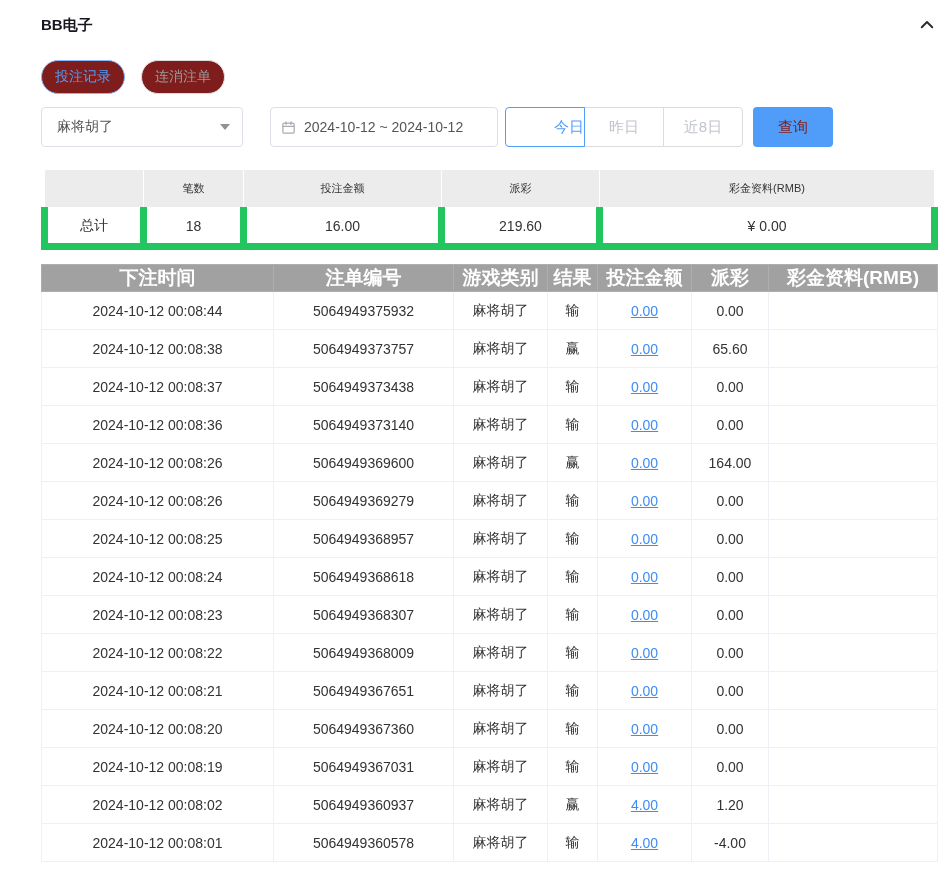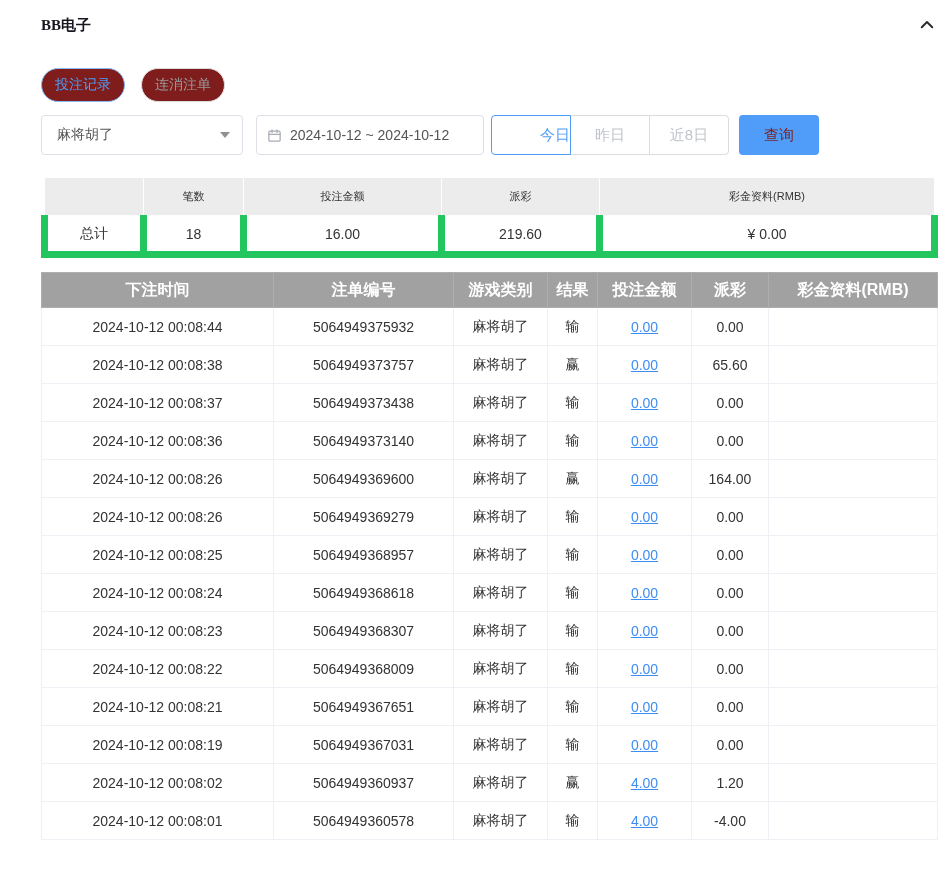--- a/index.html
+++ b/index.html
@@ -1,55 +1,55 @@
 <!DOCTYPE html>
 <html><head>
 <meta charset="utf-8">
 <style>
   * { box-sizing: border-box; margin: 0; padding: 0; }
   html, body { width: 952px; height: 893px; overflow: hidden; background: #fff; }
   body { font-family: "Liberation Sans", "DejaVu Sans", sans-serif; color: #333; }
   .panel { padding: 14px 14px 0 41px; }
 
-  .panel-header { display: flex; align-items: center; justify-content: space-between; margin-bottom: 32px; font-family: Liberation Serif, serif; }
+  .panel-header { display: flex; align-items: center; justify-content: space-between; margin-bottom: 24px; }
   .panel-title { font-size: 15px; font-weight: bold; color: #17171f; }
   .collapse-btn { background: none; border: none; cursor: pointer; padding: 2px; line-height: 0; }
 
   .tabs { display: flex; gap: 16px; margin-bottom: 13px; }
   .tab { height: 34px; padding: 0 13px; border-radius: 17px; border: 1px solid #dcdcdc;
          background: #7f1d1d; font-size: 14px; color: #9a9a9a; display: flex; align-items: center; cursor: pointer; }
   .tab.active { border-color: #8abaf9; color: #4f9df9; }
 
   .filters { display: flex; align-items: center; margin-bottom: 22px; }
   .select { width: 202px; height: 40px; border: 1px solid #dcdfe6; border-radius: 4px;
             display: flex; align-items: center; justify-content: space-between;
             padding: 0 12px 0 15px; font-size: 14px; color: #555; cursor: pointer; background: #fff; }
   .caret-down { width: 0; height: 0; border-left: 5px solid transparent; border-right: 5px solid transparent;
                 border-top: 6px solid #919191; }
-  .date-input { margin-left: 13px; width: 228px; height: 40px; border: 1px solid #dcdfe6; border-radius: 4px;
+  .date-input { margin-left: 27px; width: 228px; height: 40px; border: 1px solid #dcdfe6; border-radius: 4px;
                 display: flex; align-items: center; gap: 8px; padding: 0 10px; font-size: 14px; color: #555;
                 background: #fff; cursor: pointer; }
   .quick-group { display: flex; margin-left: 7px; }
   .quick-btn { width: 80px; height: 40px; background: #fff; border: 1px solid #dcdcdc;
                font-size: 15px; color: #c0c4cc; cursor: pointer; margin-left: -1px;
                font-family: inherit; }
   .quick-btn:first-child { margin-left: 0; border-radius: 4px 0 0 4px; padding-left: 48px; }
   .quick-btn:last-child { border-radius: 0 4px 4px 0; }
   .quick-btn.active { color: #4f9df9; border-color: #4f9df9; position: relative; z-index: 1; }
   .search-btn { margin-left: 10px; width: 80px; height: 40px; background: #4f9df9; border: none;
                 border-radius: 4px; color: #7f1d1d; font-size: 15px; cursor: pointer; font-family: inherit; }
 
   table { width: 100%; border-collapse: collapse; table-layout: fixed; }
   .summary-table { margin-bottom: 14px; }
   .summary-table th { background: #ececec; height: 38px; font-size: 11px; font-weight: normal;
                       color: #333; border: 1px solid #fff; text-align: center; }
   .summary-table td { height: 39px; font-size: 14px; color: #333; text-align: center;
                       border: 7px solid #22c55e; border-top: 1px solid #f0f2f5; }
 
-  .bet-table th { background: #a1a1a1; color: #fff; height: 35px; font-size: 16px; font-weight: bold;
+  .bet-table th { background: #a1a1a1; color: #fff; height: 23px; font-size: 19px; font-weight: bold;
                   border: 1px solid #aeaeae; text-align: center; }
   .bet-table td { height: 38px; text-align: center; font-size: 14px; color: #333;
                   border: 1px solid #eef0f5; background: #fff; }
   .bet-link { color: #3d8df5; text-decoration: underline; cursor: pointer; }
   .neg { color: #f03e3e; }
 </style>
 </head>
 <body>
 
 <div class="panel">
@@ -237,20 +237,29 @@
         <tr>
           <td>2024-10-12 00:08:21</td>
           <td>5064949367651</td>
           <td>麻将胡了</td>
           <td>输</td>
           <td><a class="bet-link">0.00</a></td>
           <td>0.00</td>
           <td></td>
         </tr>
         <tr>
+          <td>2024-10-12 00:08:20</td>
+          <td>5064949367360</td>
+          <td>麻将胡了</td>
+          <td>输</td>
+          <td><a class="bet-link">0.00</a></td>
+          <td>0.00</td>
+          <td></td>
+        </tr>
+        <tr>
           <td>2024-10-12 00:08:19</td>
           <td>5064949367031</td>
           <td>麻将胡了</td>
           <td>输</td>
           <td><a class="bet-link">0.00</a></td>
           <td>0.00</td>
           <td></td>
         </tr>
         <tr>
           <td>2024-10-12 00:08:02</td>

